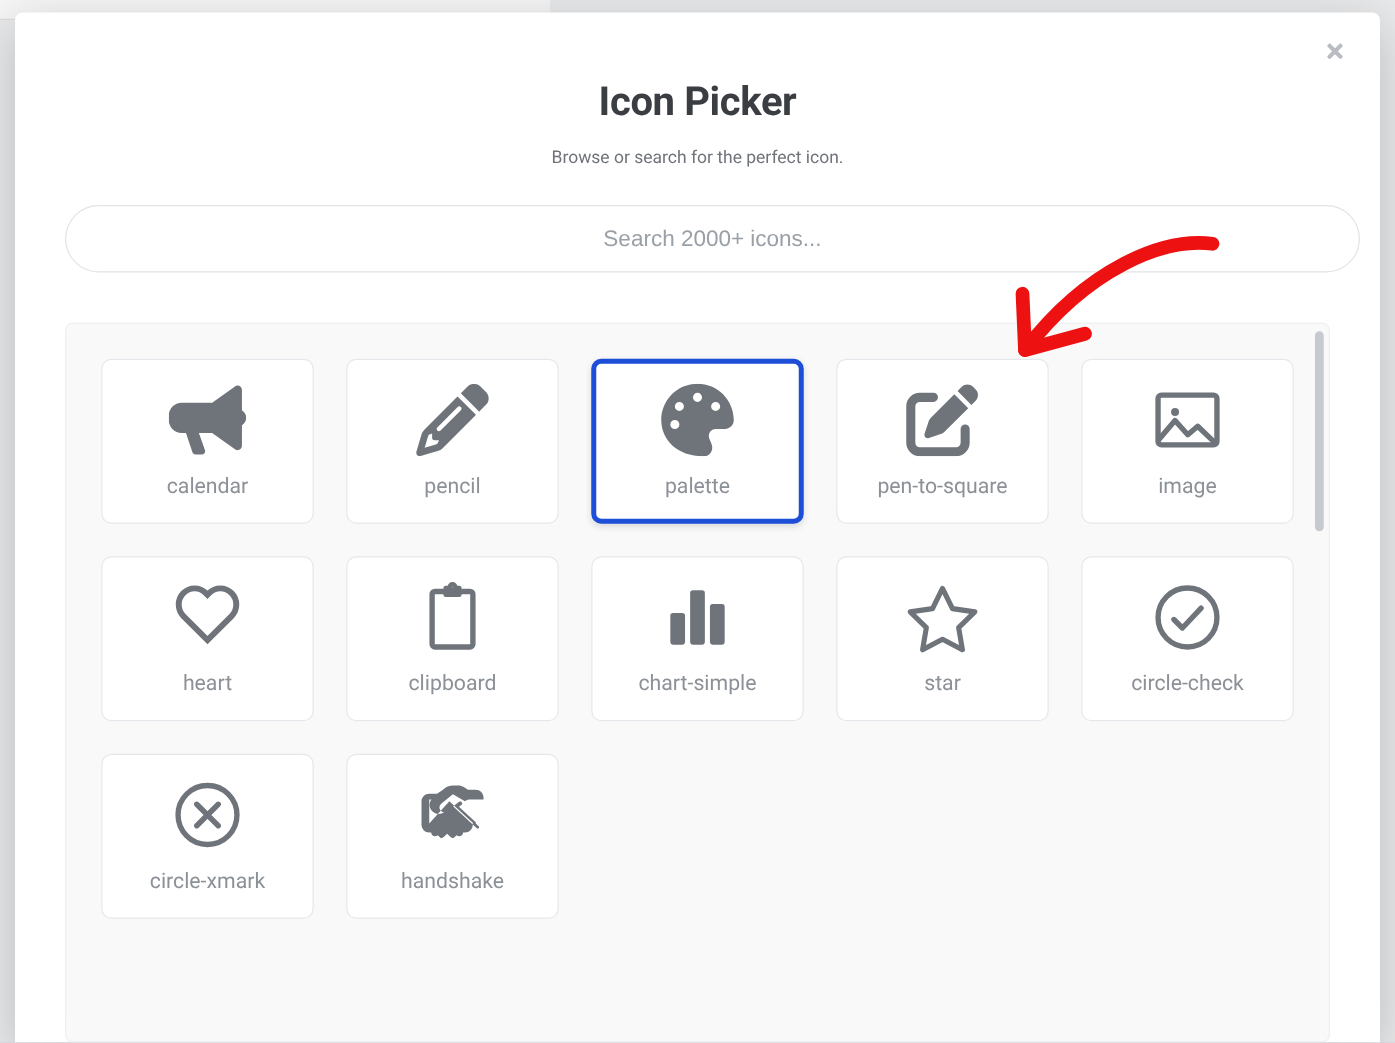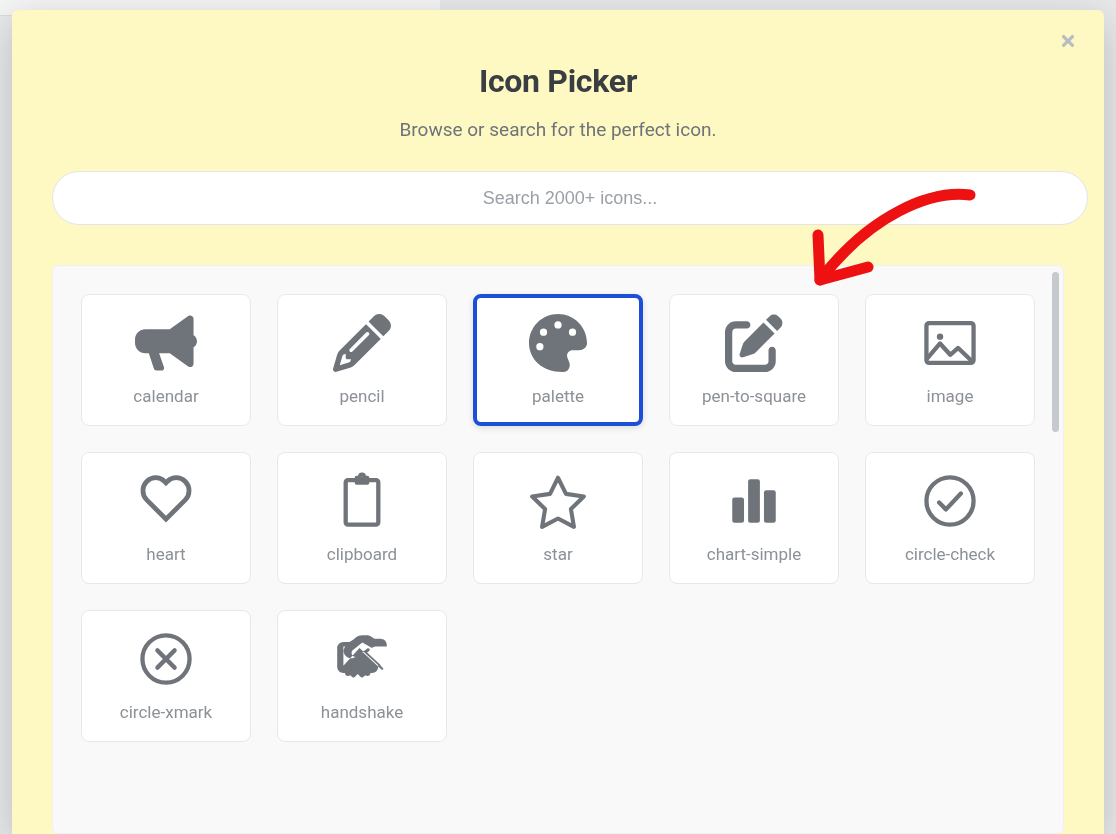--- a/index.html
+++ b/index.html
@@ -22,21 +22,21 @@
       width: 440px; height: 16px;
       background: #f5f5f5;
       border-bottom: 1px solid #ddd;
     }
     .modal {
       position: absolute;
       top: 10px;
       left: 12px;
       right: 12px;
       bottom: 0;
-      background: #fef9c3;
+      background: #ffffff;
       border-radius: 6px 6px 0 0;
       box-shadow: 0 10px 40px rgba(0,0,0,0.2);
       display: flex;
       flex-direction: column;
       padding: 0;
     }
     .close-btn {
       position: absolute;
       top: 18px;
       right: 22px;
@@ -54,21 +54,21 @@
       text-align: center;
       padding-top: 52px;
     }
     .modal-title {
       font-size: 32px;
       font-weight: 700;
       color: #3a3d42;
       letter-spacing: -0.3px;
     }
     .modal-subtitle {
-      font-size: 19px;
+      font-size: 14px;
       color: #6f737a;
       margin-top: 18px;
       font-weight: 400;
     }
     .search-wrap {
       padding: 30px 16px 0 40px;
     }
     .search-input {
       width: 100%;
       height: 54px;
@@ -238,40 +238,40 @@
               <rect x="48" y="72" width="288" height="392" rx="20"></rect>
               <rect x="128" y="32" width="128" height="80" rx="16" fill="currentColor" stroke="none"></rect>
               <circle cx="192" cy="40" r="16" fill="#fff"></circle>
             </svg>
         </span>
         <span class="icon-label">clipboard</span>
       </div>
 
       <div class="icon-card">
         <span class="icon-glyph">
-          <svg viewBox="0 0 576 512" fill="none" stroke="currentColor" stroke-width="38">
-              <path d="M288 40l74 150 166 24-120 117 28 165-148-78-148 78 28-165L48 214l166-24L288 40z" stroke-linejoin="round"></path>
-            </svg>
-        </span>
-        <span class="icon-label">star</span>
-      </div>
-
-      <div class="icon-card">
-        <span class="icon-glyph">
           <svg viewBox="0 0 448 512" fill="currentColor">
               <rect x="32" y="224" width="104" height="224" rx="20"></rect>
               <rect x="172" y="64" width="104" height="384" rx="20"></rect>
               <rect x="312" y="160" width="104" height="288" rx="20"></rect>
             </svg>
         </span>
         <span class="icon-label">chart-simple</span>
       </div>
 
       <div class="icon-card">
         <span class="icon-glyph">
+          <svg viewBox="0 0 576 512" fill="none" stroke="currentColor" stroke-width="38">
+              <path d="M288 40l74 150 166 24-120 117 28 165-148-78-148 78 28-165L48 214l166-24L288 40z" stroke-linejoin="round"></path>
+            </svg>
+        </span>
+        <span class="icon-label">star</span>
+      </div>
+
+      <div class="icon-card">
+        <span class="icon-glyph">
           <svg viewBox="0 0 512 512" fill="none" stroke="currentColor" stroke-width="38">
               <circle cx="256" cy="256" r="208"></circle>
               <path d="M160 270l60 60 132-140" stroke-linecap="round" stroke-linejoin="round"></path>
             </svg>
         </span>
         <span class="icon-label">circle-check</span>
       </div>
 
       <div class="icon-card">
         <span class="icon-glyph">

